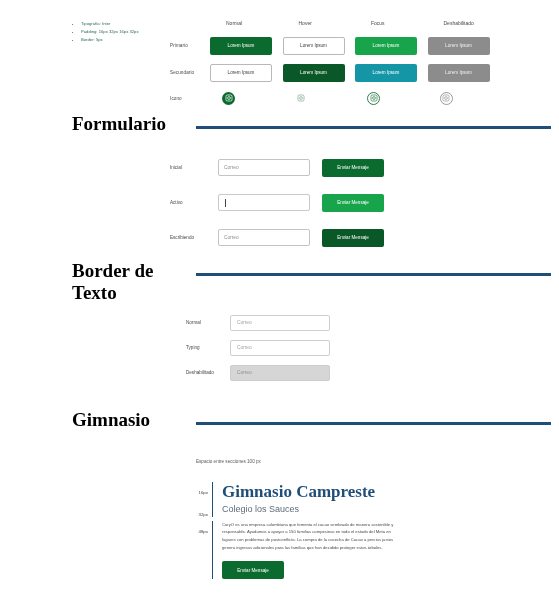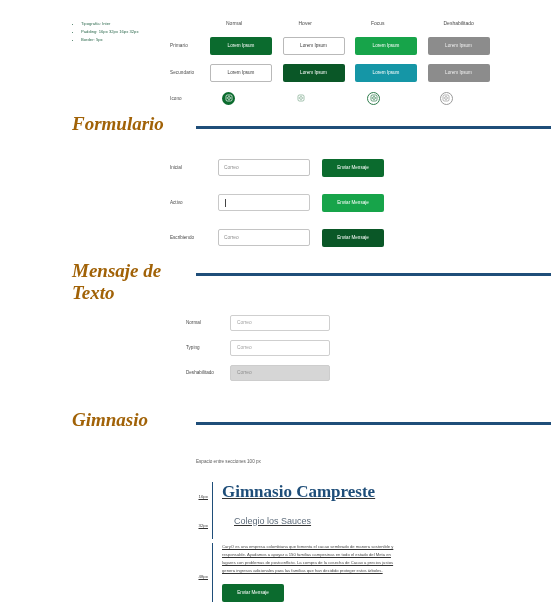--- a/index.html
+++ b/index.html
@@ -15,24 +15,23 @@
 
   .section-head {
     display:flex; align-items:flex-start;
     padding:0 8px 0 72px;
   }
   .section-title {
     font-family:"Liberation Serif", serif;
     font-weight:bold;
     font-size:19px;
     line-height:1.15;
-    color:#a16207;
+    color:#000000;
     width:100px;
     flex:0 0 100px;
-    font-style:italic;
   }
   .section-rule {
     flex:1 1 auto;
     height:3px;
     background:#1F4E79;
     margin-top:13px;
     margin-left:24px;
   }
 
   
@@ -143,21 +142,21 @@
   .tfield.disabled { background:#d6d6d6; border-color:#cdcdcd; color:#8f8f8f; }
 
   
   .space-note {
     position:absolute; left:196px; top:459px;
     font-size:4.6px; color:#5a5a5a;
   }
 
   
   .sample { position:absolute; left:186px; top:482px; width:300px; }
-  .s-row { display:flex; align-items:center;text-decoration:underline; }
+  .s-row { display:flex; align-items:flex-start; }
   .s-gap {
     flex:0 0 26px;
     font-size:4.4px;
     color:#444;
     text-align:right;
     padding-right:4px;
     padding-top:8px;
   }
   .s-bar {
     flex:0 0 3px;
@@ -170,21 +169,21 @@
     font-family:"Liberation Serif", serif;
     font-weight:bold;
     font-size:17px;
     color:#1F4E79;
     line-height:1.15;
     margin:0 0 2px 0;
   }
   .s-sub {
     font-size:9px;
     color:#5D6B7A;
-    margin:12px;
+    margin:0;
     line-height:1.3;
   }
   .s-para {
     font-size:4.2px;
     line-height:1.85;
     color:#4a4a4a;
     margin:0;
     max-width:180px;
   }
   .s-btnwrap { padding-top:6px; }
@@ -310,21 +309,21 @@
   <div class="frow">
     <div class="frow-label">Escribiendo</div>
     <div class="field">
         <span>Correo</span>
       </div>
     <button class="btn hoverdark">Enviar Mensaje</button>
   </div>
 </div>
 
 <div class="section-head" style="position:absolute; left:0; top:260px; width:559px;">
-  <div class="section-title" style="white-space:pre-line">Mensaje de
+  <div class="section-title" style="white-space:pre-line">Border de
 Texto</div>
   <div class="section-rule"></div>
 </div>
 
 <div class="text-rows">
   <div class="trow">
     <div class="trow-label">Normal</div>
     <div class="tfield">
         <span>Correo</span>
       </div>

